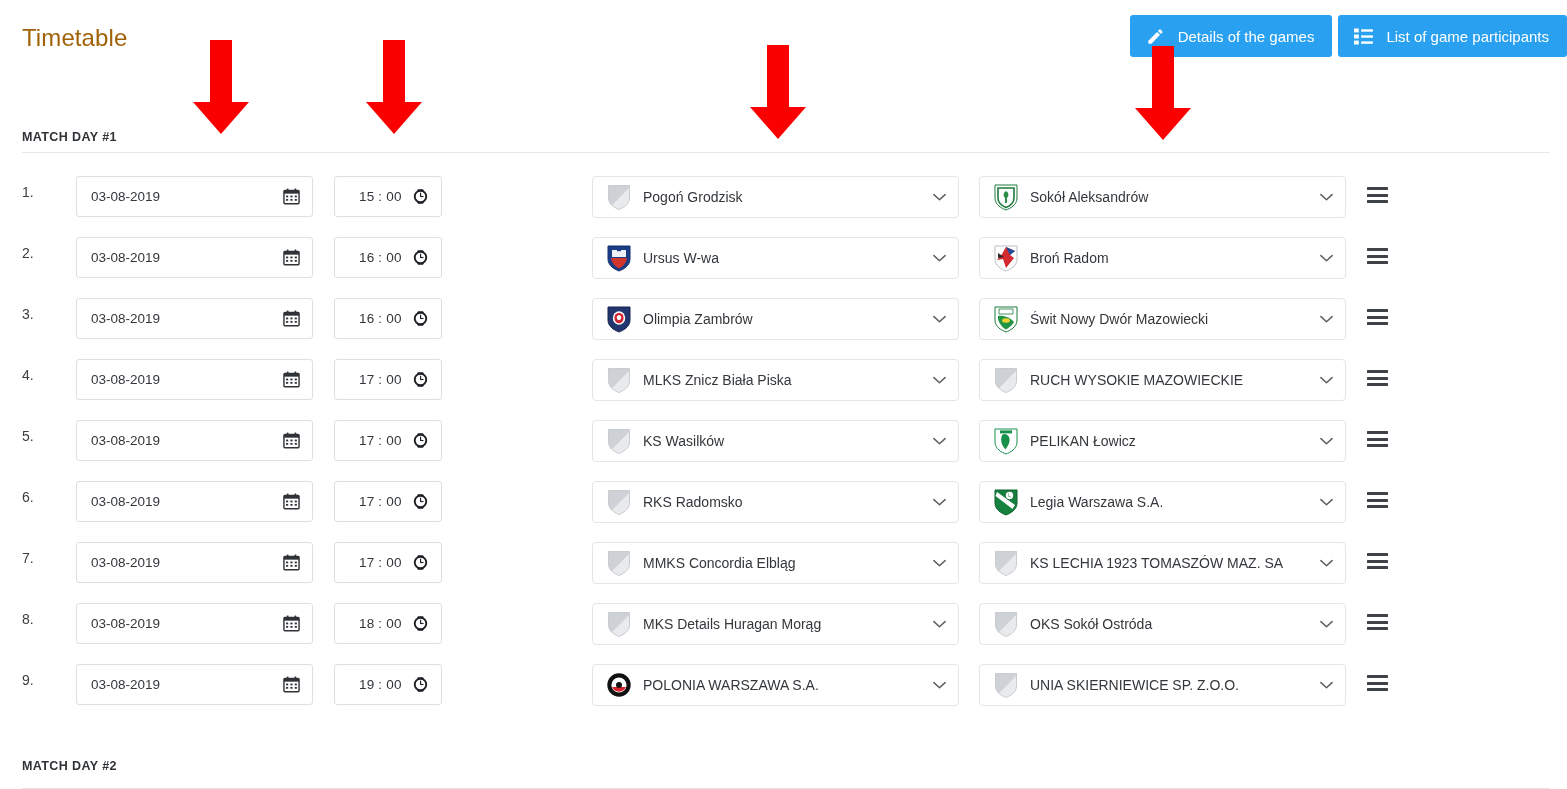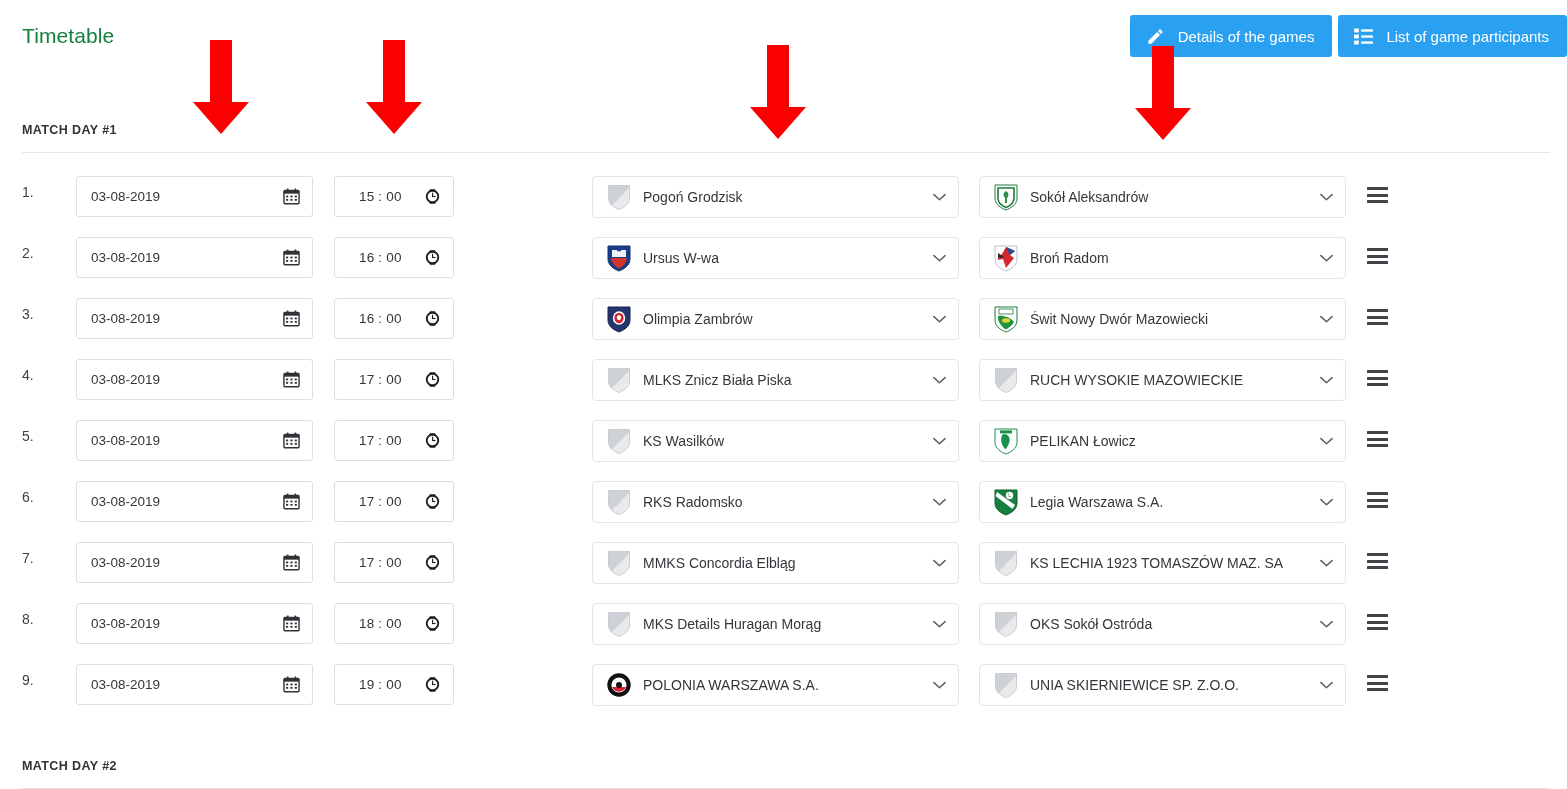--- a/index.html
+++ b/index.html
@@ -8,21 +8,21 @@
     width: 1567px; height: 789px;
     background: #ffffff;
     font-family: "Liberation Sans", sans-serif;
     overflow: hidden;
   }
   .page { position: relative; width: 1567px; height: 789px; background:#fff; }
 
   
   .page-title {
     position: absolute; left: 22px; top: 24px;
-    font-size: 21px; color: #15803d; font-weight: 400; letter-spacing: .1px;
+    font-size: 24px; color: #a16207; font-weight: 400; letter-spacing: .1px;
   }
   .topbar-actions {
     position: absolute; right: 0px; top: 15px;
     display: flex; align-items: center; gap: 6px;
   }
   .btn {
     height: 42px; border: none; border-radius: 3px;
     background: #29a0f0; color: #fff;
     display: flex; align-items: center; gap: 13px;
     padding: 0 18px 0 16px;
@@ -30,21 +30,21 @@
     cursor: pointer; white-space: nowrap;
   }
   .btn .lbl { line-height: 1; }
   .btn svg { display:block; flex: none; }
 
   
   .matchday {
     position: absolute; left: 22px;
     font-size: 12.5px; font-weight: bold; color: #2f3337; letter-spacing: .4px;
   }
-  .md1 { top: 123px; }
+  .md1 { top: 130px; }
   .md2 { top: 759px; }
   .hr {
     position: absolute; left: 22px; width: 1528px; height: 1px; background: #e4e6e8;
   }
   .hr1 { top: 152px; }
   .hr2 { top: 788px; }
 
   
   .rows { position: absolute; left: 0; top: 168px; width: 1567px; }
   .row { position: relative; height: 61px; }
@@ -56,21 +56,21 @@
 
   .field {
     position: absolute; top: 8px;
     height: 41px; border: 1px solid #dcdfe3; border-radius: 3px; background: #fff;
     display: flex; align-items: center; padding: 0 12px 0 14px;
   }
   .field .val { font-size: 13.5px; color: #33373b; flex: 1; }
   .field .ico { flex: none; display: flex; align-items: center; }
 
   .date-field { left: 76px; width: 237px; gap: 34px; }
-  .time-field { left: 334px; width: 120px; padding-left: 24px; }
+  .time-field { left: 334px; width: 108px; padding-left: 24px; }
   .time-field .val { text-align: left; letter-spacing: .2px; }
 
   .select {
     position: absolute; top: 8px;
     height: 42px; border: 1px solid #e3e5e8; border-radius: 4px; background: #fff;
     display: flex; align-items: center; padding: 0 12px 0 13px; gap: 11px;
     cursor: pointer;
   }
   .sel-home { left: 592px; width: 367px; }
   .sel-away { left: 979px; width: 367px; }

